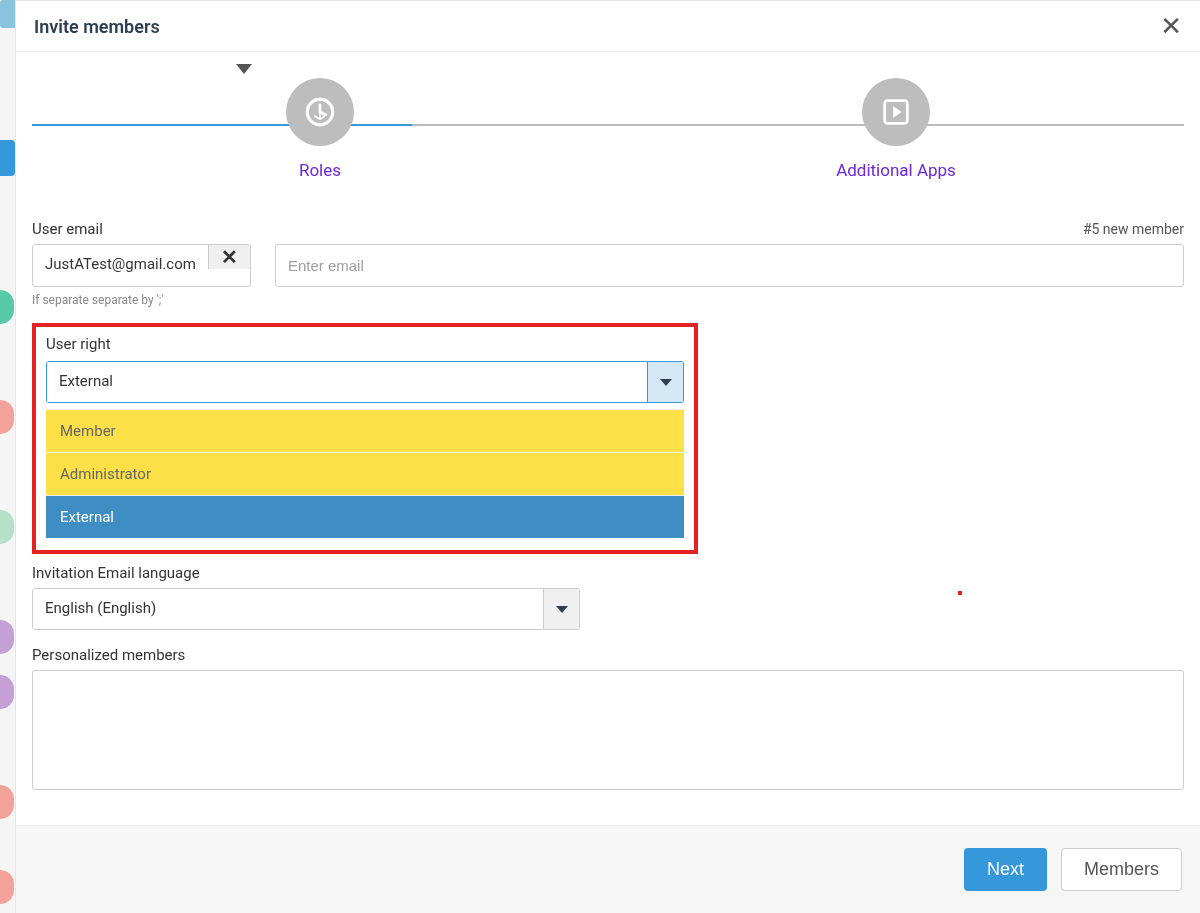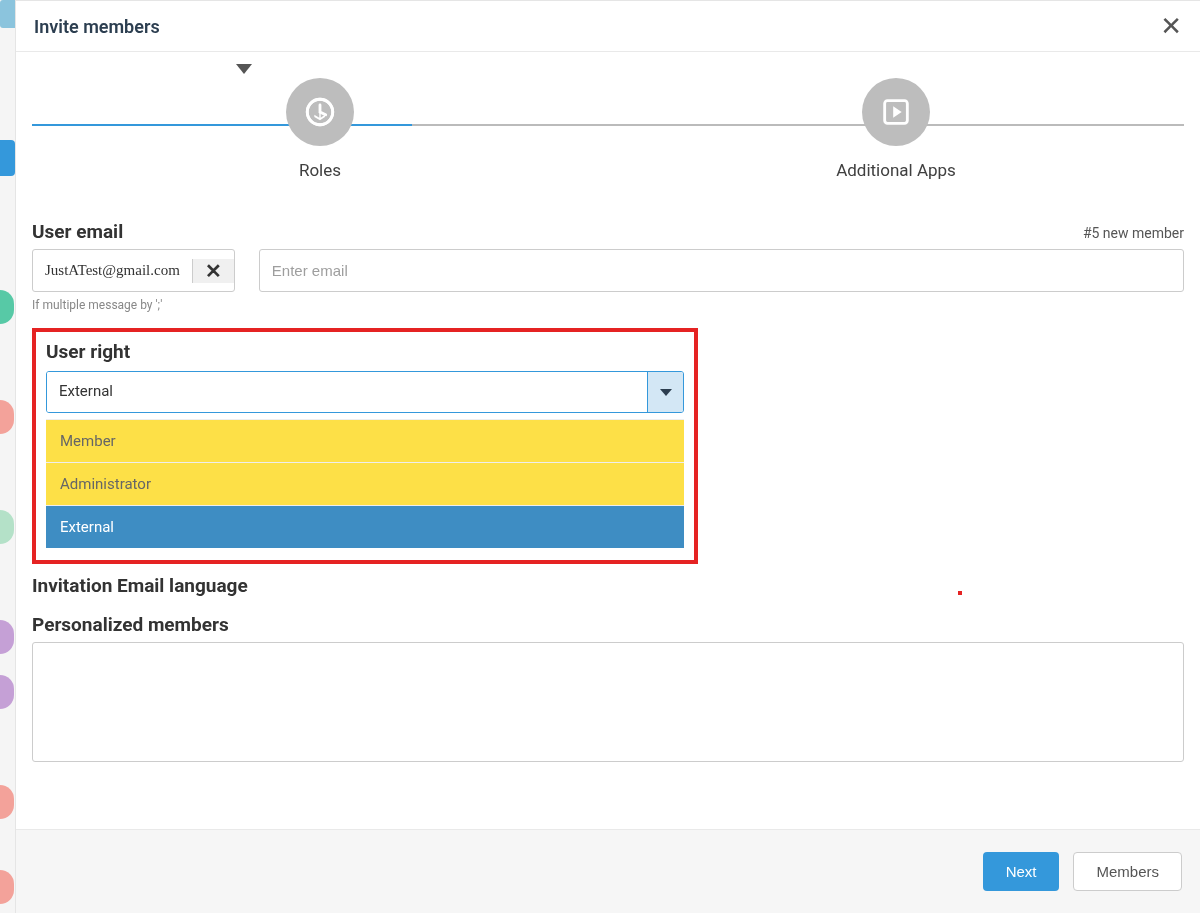--- a/index.html
+++ b/index.html
@@ -137,56 +137,55 @@
       background: #3498db;
     }
     .step-circle svg {
       fill: #fff;
       width: 34px;
       height: 34px;
     }
     .step-label {
       margin-top: 14px;
       font-size: 17px;
-      color: #404040;
+      color: #6d28d9;
     }
     .step.active .step-label {
       color: #3498db;
     }
     
     .form-row {
       margin-bottom: 16px;
     }
     .label-line {
       display: flex;
       justify-content: space-between;
       align-items: baseline;
       margin-bottom: 6px;
     }
     .form-label {
-      font-size: 19px;
-      font-weight: 700;
+      font-size: 15px;
+      font-weight: 400;
       color: #333;
     }
     .count-text {
       font-size: 14px;
       color: #555;
     }
     .email-line {
       display: flex;
       gap: 24px;
       align-items: stretch;
     }
     .chip {
       display: inline-flex;
-      align-items: center;
+      align-items: flex-start;
       border: 1px solid #ccc;
       border-radius: 3px;
       overflow: hidden;
-      font-family: Liberation Serif, serif;
     }
     .chip-text {
       padding: 10px 12px;
       font-size: 15px;
       color: #333;
       background: #fff;
     }
     .chip-x {
       display: flex;
       align-items: center;
@@ -308,21 +307,21 @@
     .modal-footer {
       border-top: 1px solid #e9e9e9;
       background: #f6f6f6;
       padding: 22px 18px;
       display: flex;
       justify-content: flex-end;
       gap: 14px;
     }
     .btn {
       padding: 10px 22px;
-      font-size: 15px;
+      font-size: 18px;
       border-radius: 4px;
       cursor: pointer;
       border: 1px solid transparent;
     }
     .btn-primary {
       background: #3498db;
       color: #fff;
     }
     .btn-secondary {
       background: #fff;
@@ -393,40 +392,46 @@
         <span class="form-label">User email</span>
         <span class="count-text">#5 new member</span>
       </div>
       <div class="email-line">
         <div class="chip">
           <span class="chip-text">JustATest@gmail.com</span>
           <span class="chip-x">✕</span>
         </div>
         <input class="email-input" type="text" placeholder="Enter email" style="">
       </div>
-      <div class="helper-text">If multiple message by ';'</div>
+      <div class="helper-text">If separate separate by ';'</div>
     </div>
 
     <div class="highlight-box">
       <span class="form-label">User right</span>
       <div class="combo">
         <div class="combo-text">External</div>
         <div class="combo-btn">
           <div class="tri"></div>
         </div>
       </div>
       <div class="dropdown">
         <div class="dropdown-item">Member</div>
         <div class="dropdown-item">Administrator</div>
         <div class="dropdown-item selected">External</div>
       </div>
     </div>
 
     <div class="form-row" style="margin-top:10px;">
       <span class="form-label" style="display:block;margin-bottom:6px;">Invitation Email language</span>
+      <div class="lang-combo">
+        <div class="combo-text">English (English)</div>
+        <div class="combo-btn">
+          <div class="tri"></div>
+        </div>
+      </div>
     </div>
 
     <div class="form-row">
       <span class="form-label" style="display:block;margin-bottom:6px;">Personalized members</span>
       <textarea class="msg-textarea" style=""></textarea>
     </div>
 
     <div class="red-dot"></div>
 
   </div>

